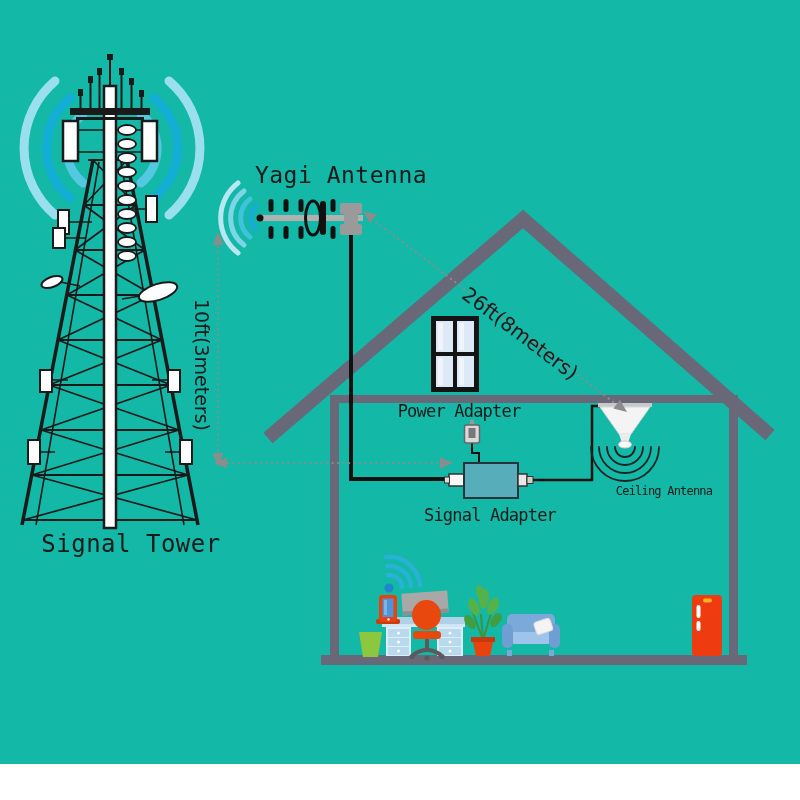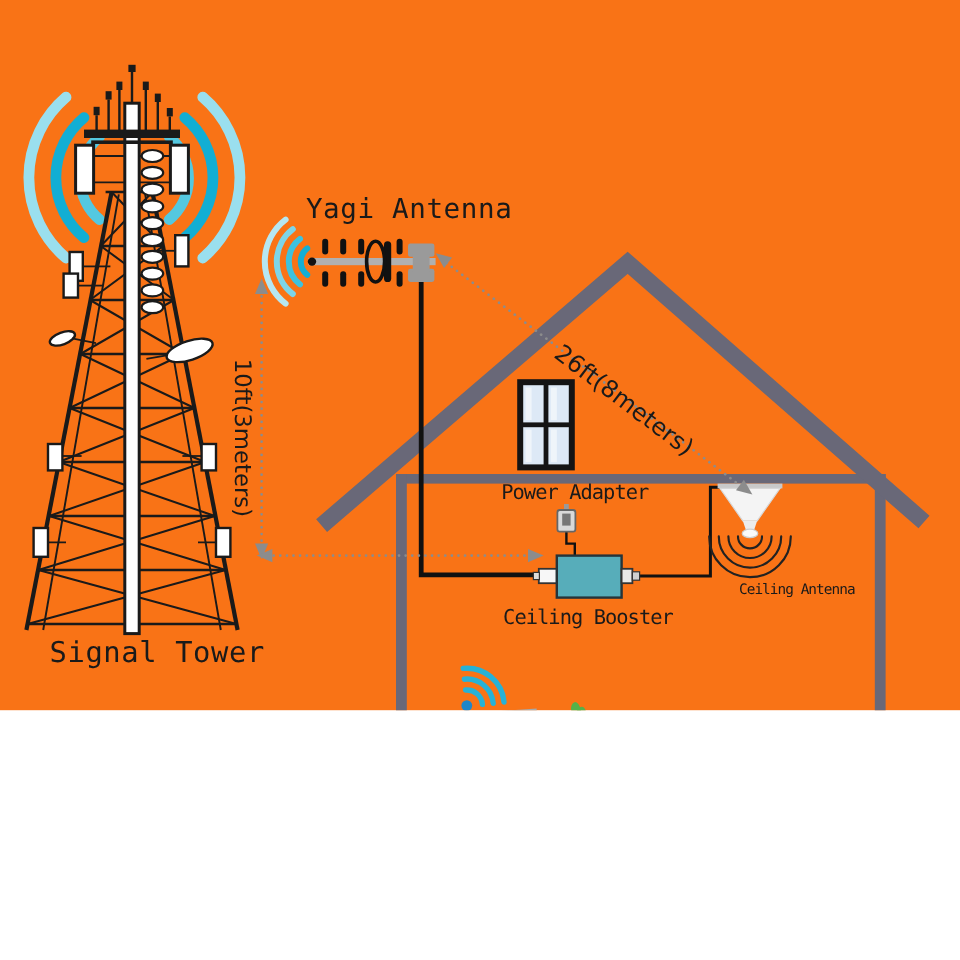--- a/index.html
+++ b/index.html
@@ -1,34 +1,34 @@
 <!DOCTYPE html>
 <html><head>
 <meta charset="utf-8">
 <style>
   html,body { margin:0; padding:0; background:#ffffff; }
   .canvas {
-    position:relative; width:800px; height:592px; background:#f97316;
+    position:relative; width:800px; height:764px; background:#14b8a6;
     overflow:hidden;
     font-family:"DejaVu Sans Mono","Liberation Mono",monospace;
   }
   .canvas svg { position:absolute; left:0; top:0; }
   .lbl {
     position:absolute; color:#1a1a1a; white-space:nowrap; text-align:center;
     letter-spacing:-0.8px;
   }
   .lbl.big { letter-spacing:0.5px; }
   .measure {
     position:absolute; color:#1a1a1a; white-space:nowrap;
     font-family:"DejaVu Sans","Liberation Sans",sans-serif;
     transform-origin:0 0;
   }
   #lbl-yagi    { left:250px; top:162px; width:182px; font-size:23px; }
   #lbl-tower   { left:40px;  top:530px; width:182px; font-size:24px; }
-  #lbl-power   { left:399px; top:401px; width:160px; font-size:17px; }
+  #lbl-power   { left:379px; top:401px; width:160px; font-size:17px; }
   #lbl-booster { left:410px; top:505px; width:160px; font-size:17px; }
   #lbl-ceiling { left:584px; top:484px; width:160px; font-size:12px; }
   #m10 { left:213px; top:299px; width:140px; height:22px; font-size:19px; transform:rotate(90deg); }
   #m26 { left:472px; top:282px; width:165px; height:24px; font-size:20px; transform:rotate(37deg); }
 </style>
 </head>
 <body>
 
 <div class="canvas">
 <svg width="800" height="800" viewBox="0 0 800 800">
@@ -301,17 +301,17 @@
     <polygon points="214,463 227,457.5 227,468.5"></polygon>
     <polygon points="453,463 440,457.5 440,468.5"></polygon>
     <polygon points="363,211 376.7,214.5 370.1,223.3"></polygon>
     <polygon points="627,412 613.3,408.5 619.9,399.7"></polygon>
   </g>
 </svg>
 
   <div class="lbl big" id="lbl-yagi">Yagi Antenna</div>
   <div class="lbl big" id="lbl-tower">Signal Tower</div>
   <div class="lbl" id="lbl-power">Power Adapter</div>
-  <div class="lbl" id="lbl-booster">Ceiling Booster</div>
+  <div class="lbl" id="lbl-booster">Signal Adapter</div>
   <div class="lbl" id="lbl-ceiling">Ceiling Antenna</div>
   <div class="measure" id="m10">10ft(3meters)</div>
   <div class="measure" id="m26">26ft(8meters)</div>
 </div>
 
 </body></html>

